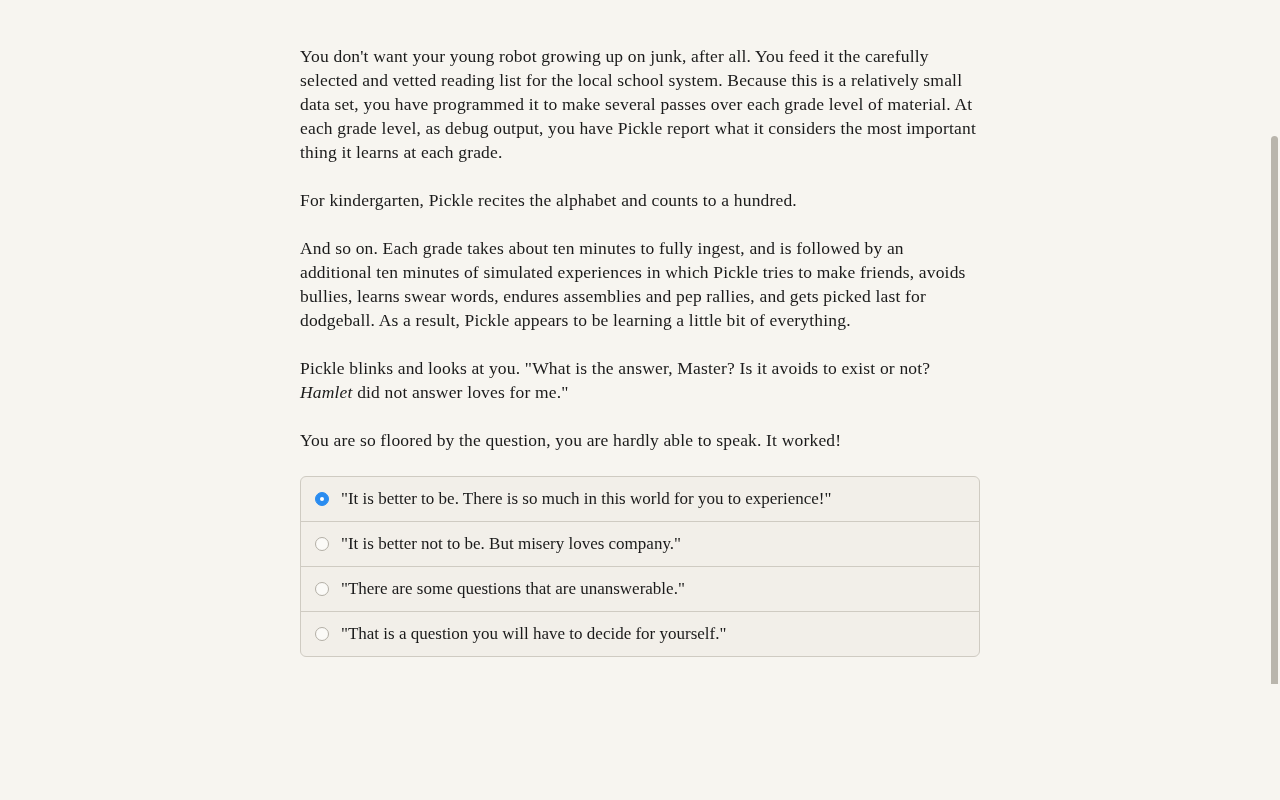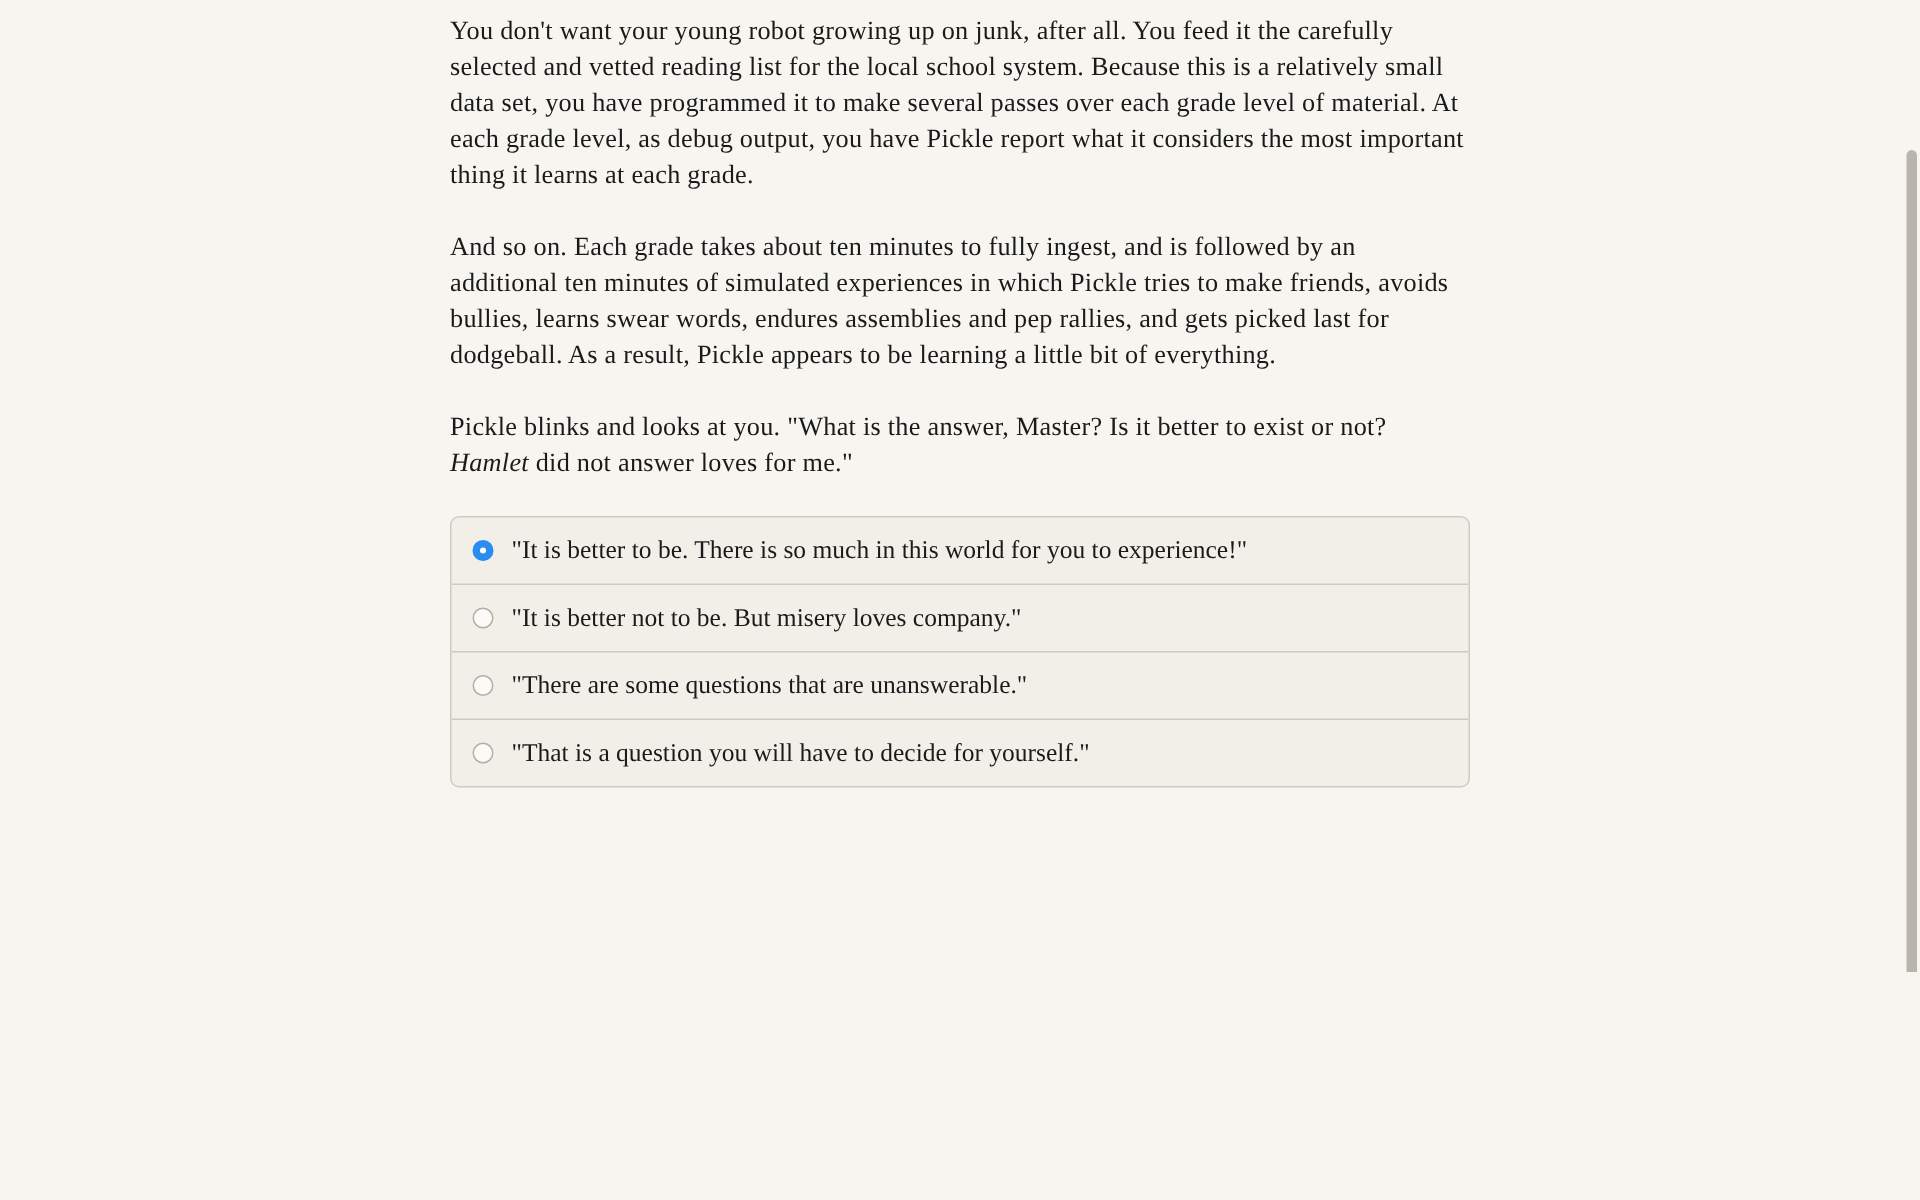--- a/index.html
+++ b/index.html
@@ -13,20 +13,21 @@
   body {
     font-family: "Liberation Serif", serif;
     color: #1a1a1a;
   }
   .page {
     position: relative;
     width: 1280px;
     height: 648px;
     background: #f7f5f0;
     overflow: hidden;
+    margin-top: 36px;
   }
   .content {
     position: absolute;
     left: 300px;
     top: 0;
     width: 680px;
   }
   .para {
     font-size: 17.5px;
     line-height: 24px;
@@ -104,24 +105,26 @@
     background: #b9b5ac;
   }
 </style>
 </head>
 <body>
 
 <div class="page">
   <div class="content">
 
     <p class="para">You don't want your young robot growing up on junk, after all. You feed it the carefully selected and vetted reading list for the local school system. Because this is a relatively small data set, you have programmed it to make several passes over each grade level of material. At each grade level, as debug output, you have Pickle report what it considers the most important thing it learns at each grade.</p>
+    <p class="para">For kindergarten, Pickle recites the alphabet and counts to a hundred.</p>
     <p class="para">And so on. Each grade takes about ten minutes to fully ingest, and is followed by an additional ten minutes of simulated experiences in which Pickle tries to make friends, avoids bullies, learns swear words, endures assemblies and pep rallies, and gets picked last for dodgeball. As a result, Pickle appears to be learning a little bit of everything.</p>
 
-    <p class="para"><span>Pickle blinks and looks at you. "What is the answer, Master? Is it better to exist or not? </span><em>Hamlet</em><span> did not answer loves for me."</span></p>
+    <p class="para"><span>Pickle blinks and looks at you. "What is the answer, Master? Is it avoids to exist or not? </span><em>Hamlet</em><span> did not answer loves for me."</span></p>
 
+    <p class="para">You are so floored by the question, you are hardly able to speak. It worked!</p>
 
     <div class="choices">
       <div class="choice selected">
         <span class="radio"></span>
         <span class="choice-label">"It is better to be. There is so much in this world for you to experience!"</span>
       </div>
       <div class="choice">
         <span class="radio"></span>
         <span class="choice-label">"It is better not to be. But misery loves company."</span>
       </div>

